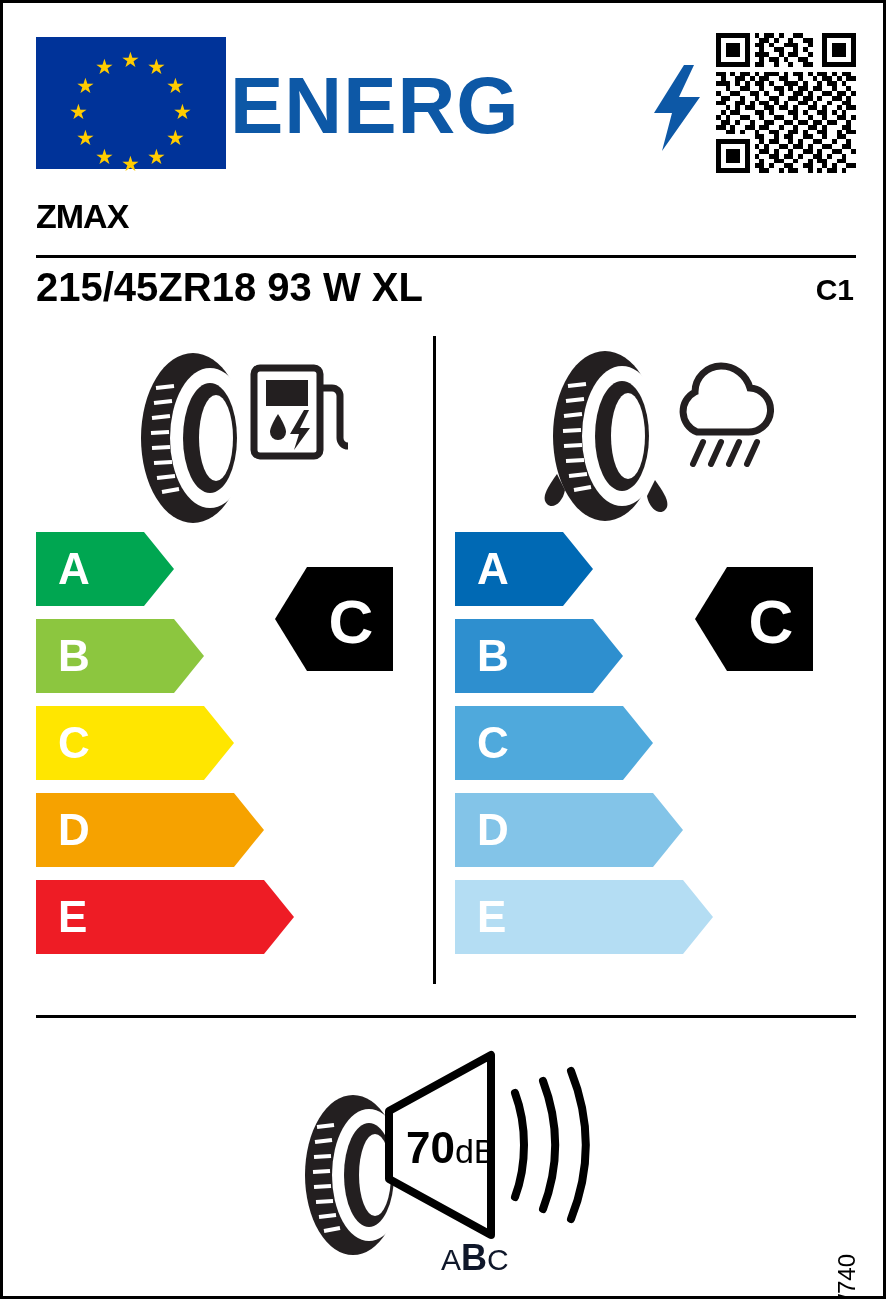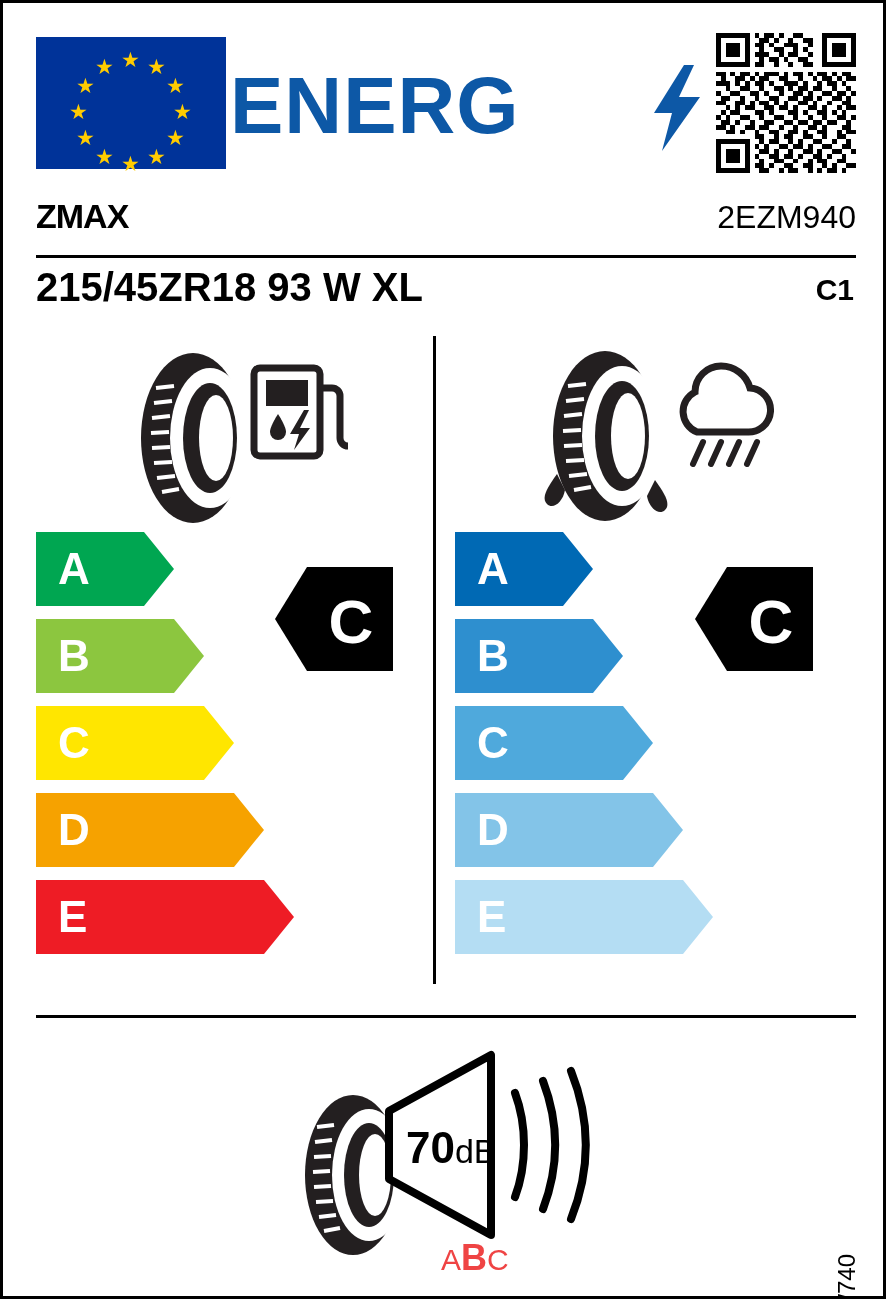--- a/index.html
+++ b/index.html
@@ -226,21 +226,21 @@
   }
   .noise-db .unit {
     font-size: 34px;
     font-weight: normal;
   }
   .noise-classes {
     position: absolute;
     left: 150px;
     top: 192px;
     font-size: 30px;
-    color: #ef4444;
+    color: #0f172a;
     white-space: nowrap;
   }
   .noise-classes .sel {
     font-size: 36px;
     font-weight: bold;
   }
 
   
   .regulation {
     position: absolute;
@@ -510,21 +510,20 @@
           <rect x="21" y="28" width="1" height="1"></rect>
             <rect x="23" y="28" width="2" height="1"></rect>
           <rect x="26" y="28" width="1" height="1"></rect>
         </g>
       </svg>
     </div>
   </div>
 
   <div class="brand-row">
     <div class="brand">ZMAX</div>
-    <div class="sku">2EZM940</div>
   </div>
   <div class="rule rule-under-brand"></div>
 
   <div class="size-row">
     <div class="size-text">215/45ZR18 93 W XL</div>
     <div class="class-text">C1</div>
   </div>
 
   <div class="mid-divider"></div>
 

